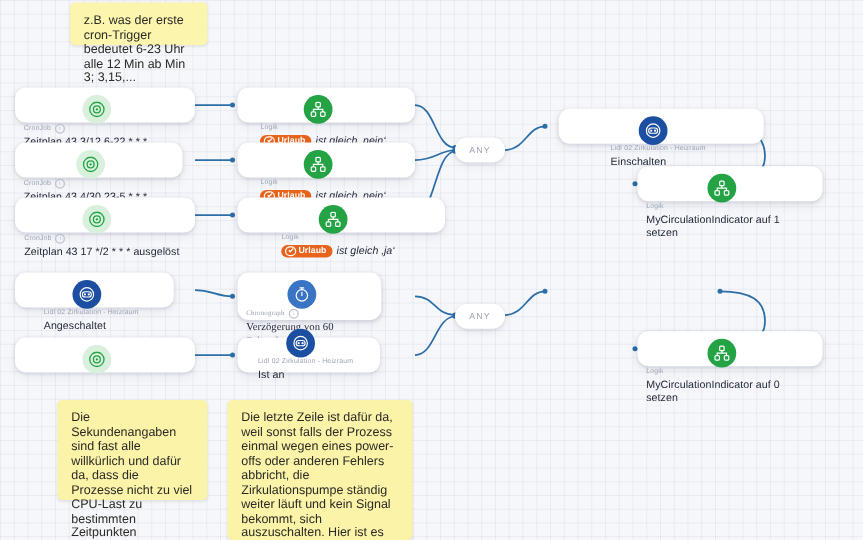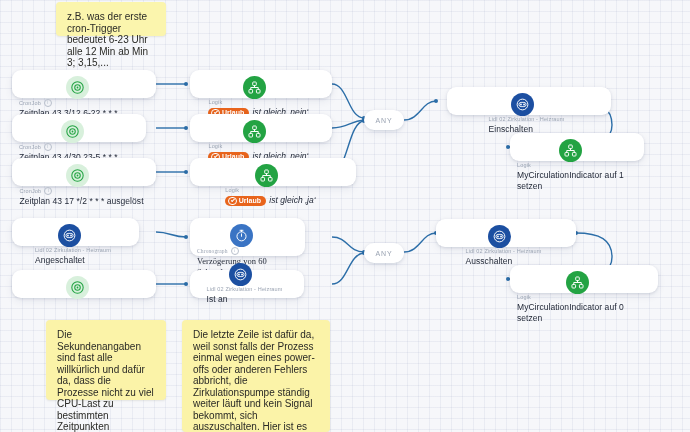--- a/index.html
+++ b/index.html
@@ -288,21 +288,21 @@
       </svg>
     </span>
     <div class="body">
       <div class="kicker">
         <span>Lidl 02 Zirkulation - Heizraum</span>
       </div>
       <div class="title">Einschalten</div>
     </div>
   </div>
 
-  <div class="node" style="left:510px;top:133px;width:134px;height:28px;">
+  <div class="node" style="left:510px;top:133px;width:148px;height:28px;">
     <span class="ico greenfull">
       <svg width="13" height="13" viewBox="0 0 16 16">
         <rect x="5.8" y="1.2" width="4.4" height="4.4" rx="1" fill="none" stroke="#fff" stroke-width="1.2"></rect>
         <rect x="1.2" y="10.4" width="4.4" height="4.4" rx="1" fill="none" stroke="#fff" stroke-width="1.2"></rect>
         <rect x="10.4" y="10.4" width="4.4" height="4.4" rx="1" fill="none" stroke="#fff" stroke-width="1.2"></rect>
         <path d="M8 5.6 L8 8 M3.4 10.4 L3.4 8 L12.6 8 L12.6 10.4" fill="none" stroke="#fff" stroke-width="1.2"></path>
       </svg>
     </span>
     <div class="body">
       <div class="kicker">
@@ -365,36 +365,20 @@
       </svg>
     </span>
     <div class="body">
       <div class="kicker">
         <span>Lidl 02 Zirkulation - Heizraum</span>
       </div>
       <div class="title">Ist an</div>
     </div>
   </div>
 
-  <div class="node" style="left:436px;top:219px;width:140px;height:28px;">
-    <span class="ico navy">
-      <svg width="13" height="13" viewBox="0 0 16 16">
-        <circle cx="8" cy="8" r="6.6" fill="none" stroke="#fff" stroke-width="1.2"></circle>
-        <rect x="3.6" y="5.4" width="8.8" height="5.2" rx="2.6" fill="none" stroke="#fff" stroke-width="1.1"></rect>
-        <circle cx="6.1" cy="8" r="1.1" fill="#fff"></circle>
-        <circle cx="9.9" cy="8" r="1.1" fill="#fff"></circle>
-      </svg>
-    </span>
-    <div class="body">
-      <div class="kicker">
-        <span>Lidl 02 Zirkulation - Heizraum</span>
-      </div>
-      <div class="title">Ausschalten</div>
-    </div>
-  </div>
 
   <div class="node" style="left:510px;top:265px;width:148px;height:28px;">
     <span class="ico greenfull">
       <svg width="13" height="13" viewBox="0 0 16 16">
         <rect x="5.8" y="1.2" width="4.4" height="4.4" rx="1" fill="none" stroke="#fff" stroke-width="1.2"></rect>
         <rect x="1.2" y="10.4" width="4.4" height="4.4" rx="1" fill="none" stroke="#fff" stroke-width="1.2"></rect>
         <rect x="10.4" y="10.4" width="4.4" height="4.4" rx="1" fill="none" stroke="#fff" stroke-width="1.2"></rect>
         <path d="M8 5.6 L8 8 M3.4 10.4 L3.4 8 L12.6 8 L12.6 10.4" fill="none" stroke="#fff" stroke-width="1.2"></path>
       </svg>
     </span>

